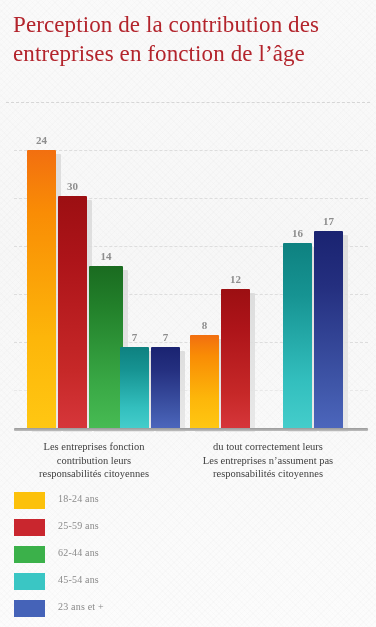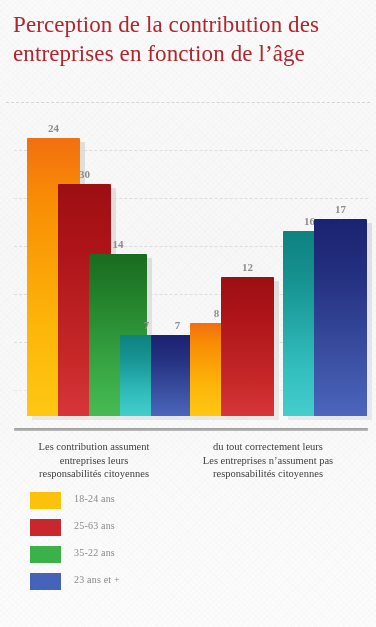--- a/index.html
+++ b/index.html
@@ -84,22 +84,21 @@
   
   .bars {
     position: absolute;
     left: 0;
     top: 0;
     width: 376px;
     height: 322px;
   }
   .bar-wrap {
     position: absolute;
-    bottom: 16px;
-    padding-left: 24px;
+    bottom: 4px;
   }
   .bar {
     position: absolute;
     bottom: 0;
     left: 0;
     width: 100%;
     border-radius: 1px 1px 0 0;
   }
   .bar-shadow {
     position: absolute;
@@ -134,21 +133,21 @@
     color: #414141;
     font-family: "Liberation Serif", serif;
     font-size: 10.5px;
     line-height: 13.5px;
     top: 440px;
   }
 
   
   .legend {
     position: absolute;
-    left: 16px;
+    left: 0;
     top: 488px;
     width: 308px;
   }
   .legend-row {
     position: relative;
     height: 27px;
   }
   .swatch {
     position: absolute;
     left: 14px;
@@ -234,42 +233,46 @@
         <div class="bar-wrap" style="left: 314px; width: 29px; height: 197px;">
           <div class="bar-shadow" style="height: 197px;"></div>
           <div class="bar c4" style="height: 197px;"></div>
           <div class="bar-value" style="bottom: 201px;">17</div>
         </div>
       </div>
     <div class="axis-line"></div>
   </div>
 
   <div class="cat-label" style="left:14px; width:160px;">
-    <div>Les contribution assument</div>
-    <div>entreprises leurs</div>
+    <div>Les entreprises fonction</div>
+    <div>contribution leurs</div>
     <div>responsabilités citoyennes</div>
   </div>
   <div class="cat-label" style="left:178px; width:180px;">
     <div>du tout correctement leurs</div>
     <div>Les entreprises n’assument pas</div>
     <div>responsabilités citoyennes</div>
   </div>
 
   <div class="legend">
     <div class="legend-row">
       <span class="swatch s0"></span>
       <span class="legend-label">18-24 ans</span>
     </div>
     <div class="legend-row">
       <span class="swatch s1"></span>
-      <span class="legend-label">25-63 ans</span>
+      <span class="legend-label">25-59 ans</span>
     </div>
     <div class="legend-row">
       <span class="swatch s2"></span>
-      <span class="legend-label">35-22 ans</span>
+      <span class="legend-label">62-44 ans</span>
+    </div>
+    <div class="legend-row">
+      <span class="swatch s3"></span>
+      <span class="legend-label">45-54 ans</span>
     </div>
     <div class="legend-row">
       <span class="swatch s4"></span>
       <span class="legend-label">23 ans et +</span>
     </div>
   </div>
 
 </div>
 
 </body></html>

